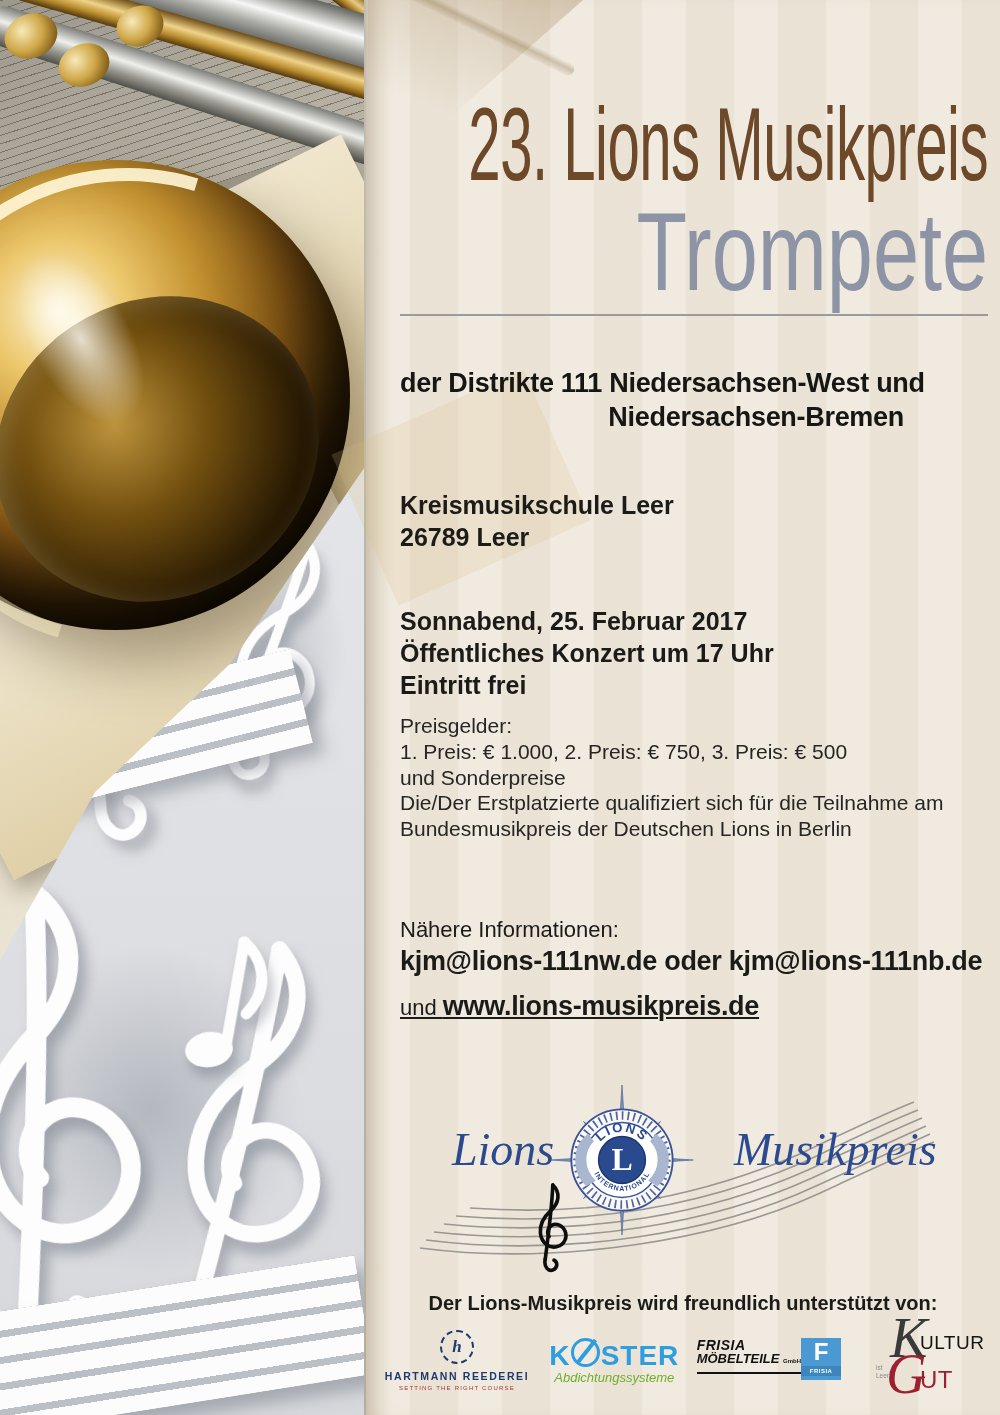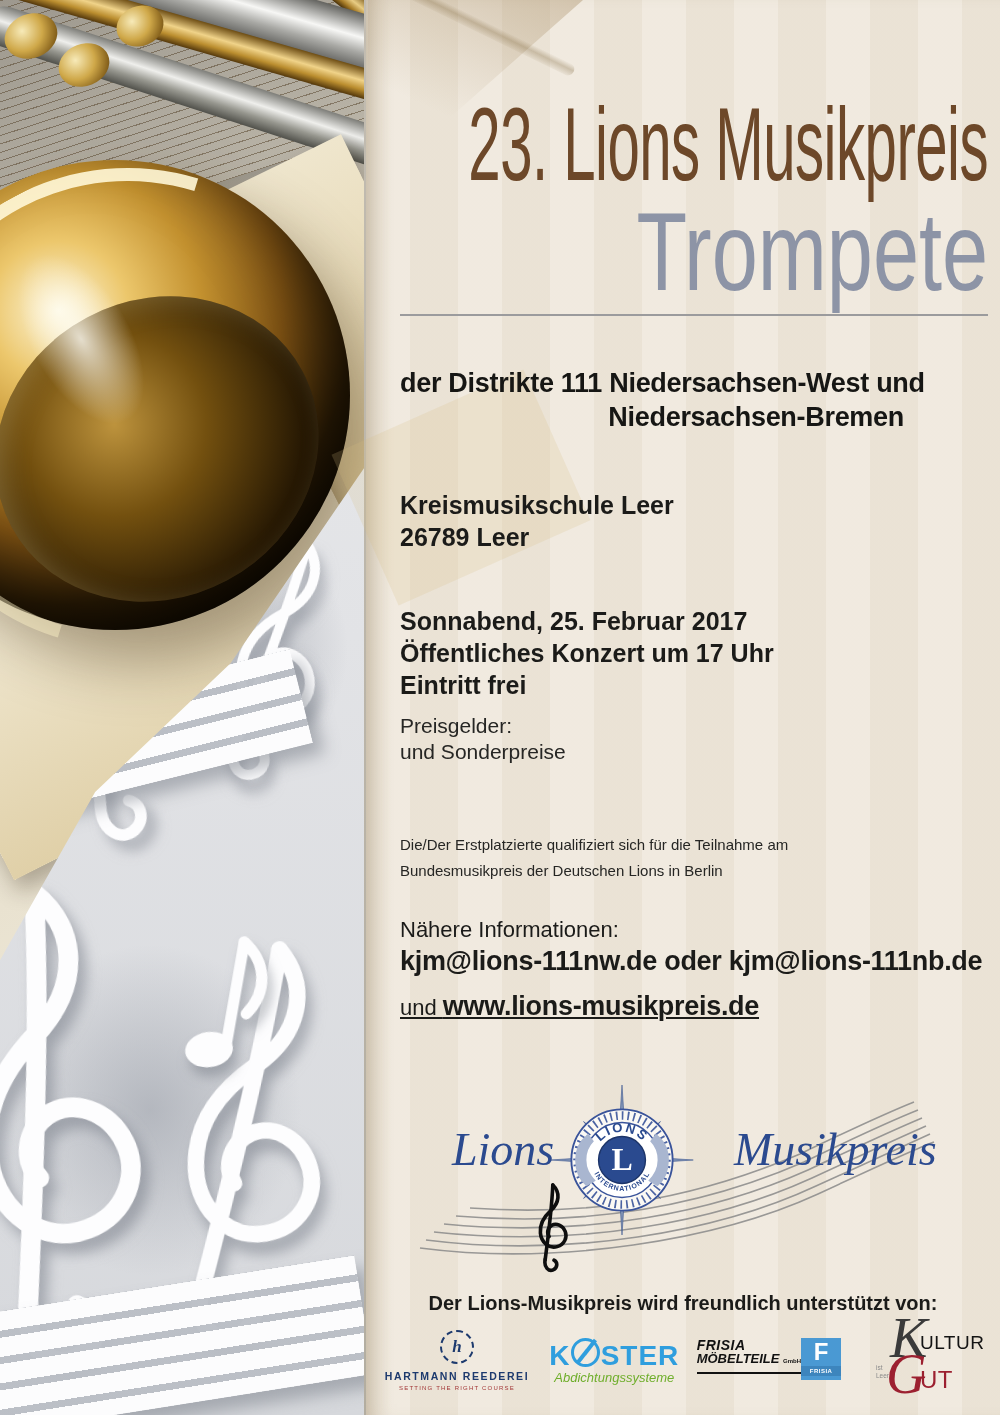--- a/index.html
+++ b/index.html
@@ -74,21 +74,21 @@
   .rule{position:absolute;left:34px;right:12px;top:314px;border-top:2px solid #9b9b9d;}
 
   .subtitle{position:absolute;left:34px;right:12px;top:366px;font-size:27px;font-weight:bold;
       line-height:34px;letter-spacing:-.3px;color:#161614;}
   .subtitle .l2{text-align:right;padding-right:84px;}
 
   .blk{position:absolute;left:34px;right:12px;}
   .venue{top:489px;font-size:25px;font-weight:bold;line-height:32px;}
   .event{top:605px;font-size:25px;font-weight:bold;line-height:32px;}
   .prizes{top:713px;font-size:21px;line-height:26px;color:#262624;}
-  .qual{top:832px;font-size:15px;line-height:26px;color:#262624;}
+  .qual{top:790px;font-size:21px;line-height:26px;color:#262624;}
   .infoh{top:917px;font-size:22px;}
   .emails{top:946px;font-size:27px;font-weight:bold;letter-spacing:-.3px;}
   .web{top:991px;font-size:22px;text-decoration:underline;}
   .web b{font-size:27px;letter-spacing:-.3px;}
 
   
   .logo-row{position:absolute;left:0;top:1085px;width:594px;height:200px;}
   .logo-row .word{position:absolute;font-family:"Liberation Serif",serif;font-style:italic;
       font-size:46px;color:#2b4a8f;white-space:nowrap;}
   .w-lions{left:86px;top:38px;}
@@ -211,20 +211,21 @@
     </div>
 
     <div class="blk event">
       <div>Sonnabend, 25. Februar 2017</div>
       <div>Öffentliches Konzert um 17 Uhr</div>
       <div>Eintritt frei</div>
     </div>
 
     <div class="blk prizes">
       <div>Preisgelder:</div>
+      <div>1. Preis: € 1.000, 2. Preis: € 750, 3. Preis: € 500</div>
       <div>und Sonderpreise</div>
     </div>
 
     <div class="blk qual">
       <div>Die/Der Erstplatzierte qualifiziert sich für die Teilnahme am</div>
       <div>Bundesmusikpreis der Deutschen Lions in Berlin</div>
     </div>
 
     <div class="blk infoh">Nähere Informationen:</div>
     <div class="blk emails">kjm@lions-111nw.de oder kjm@lions-111nb.de</div>

